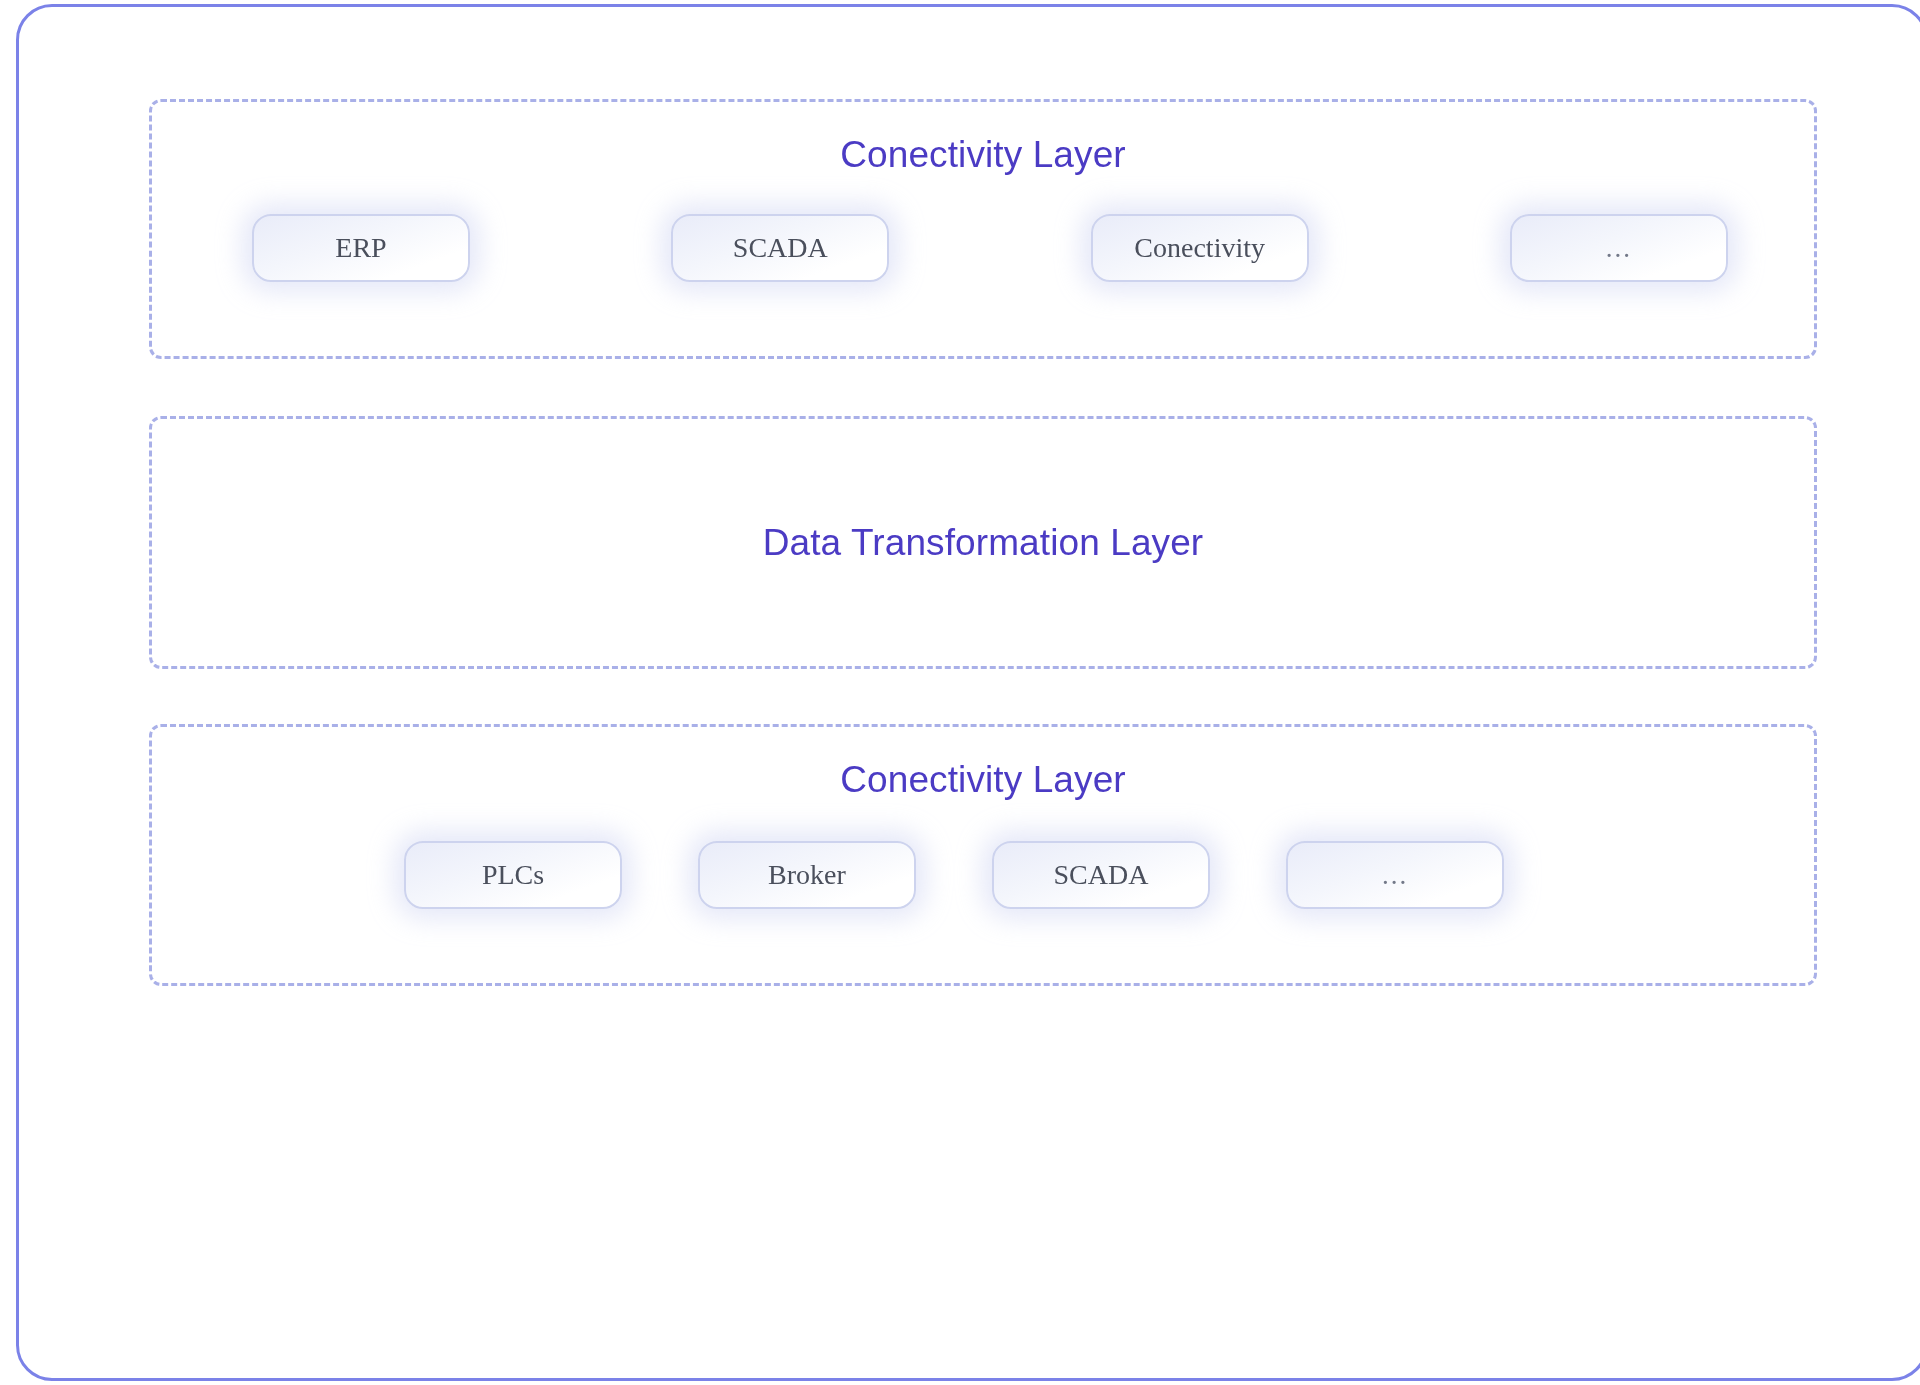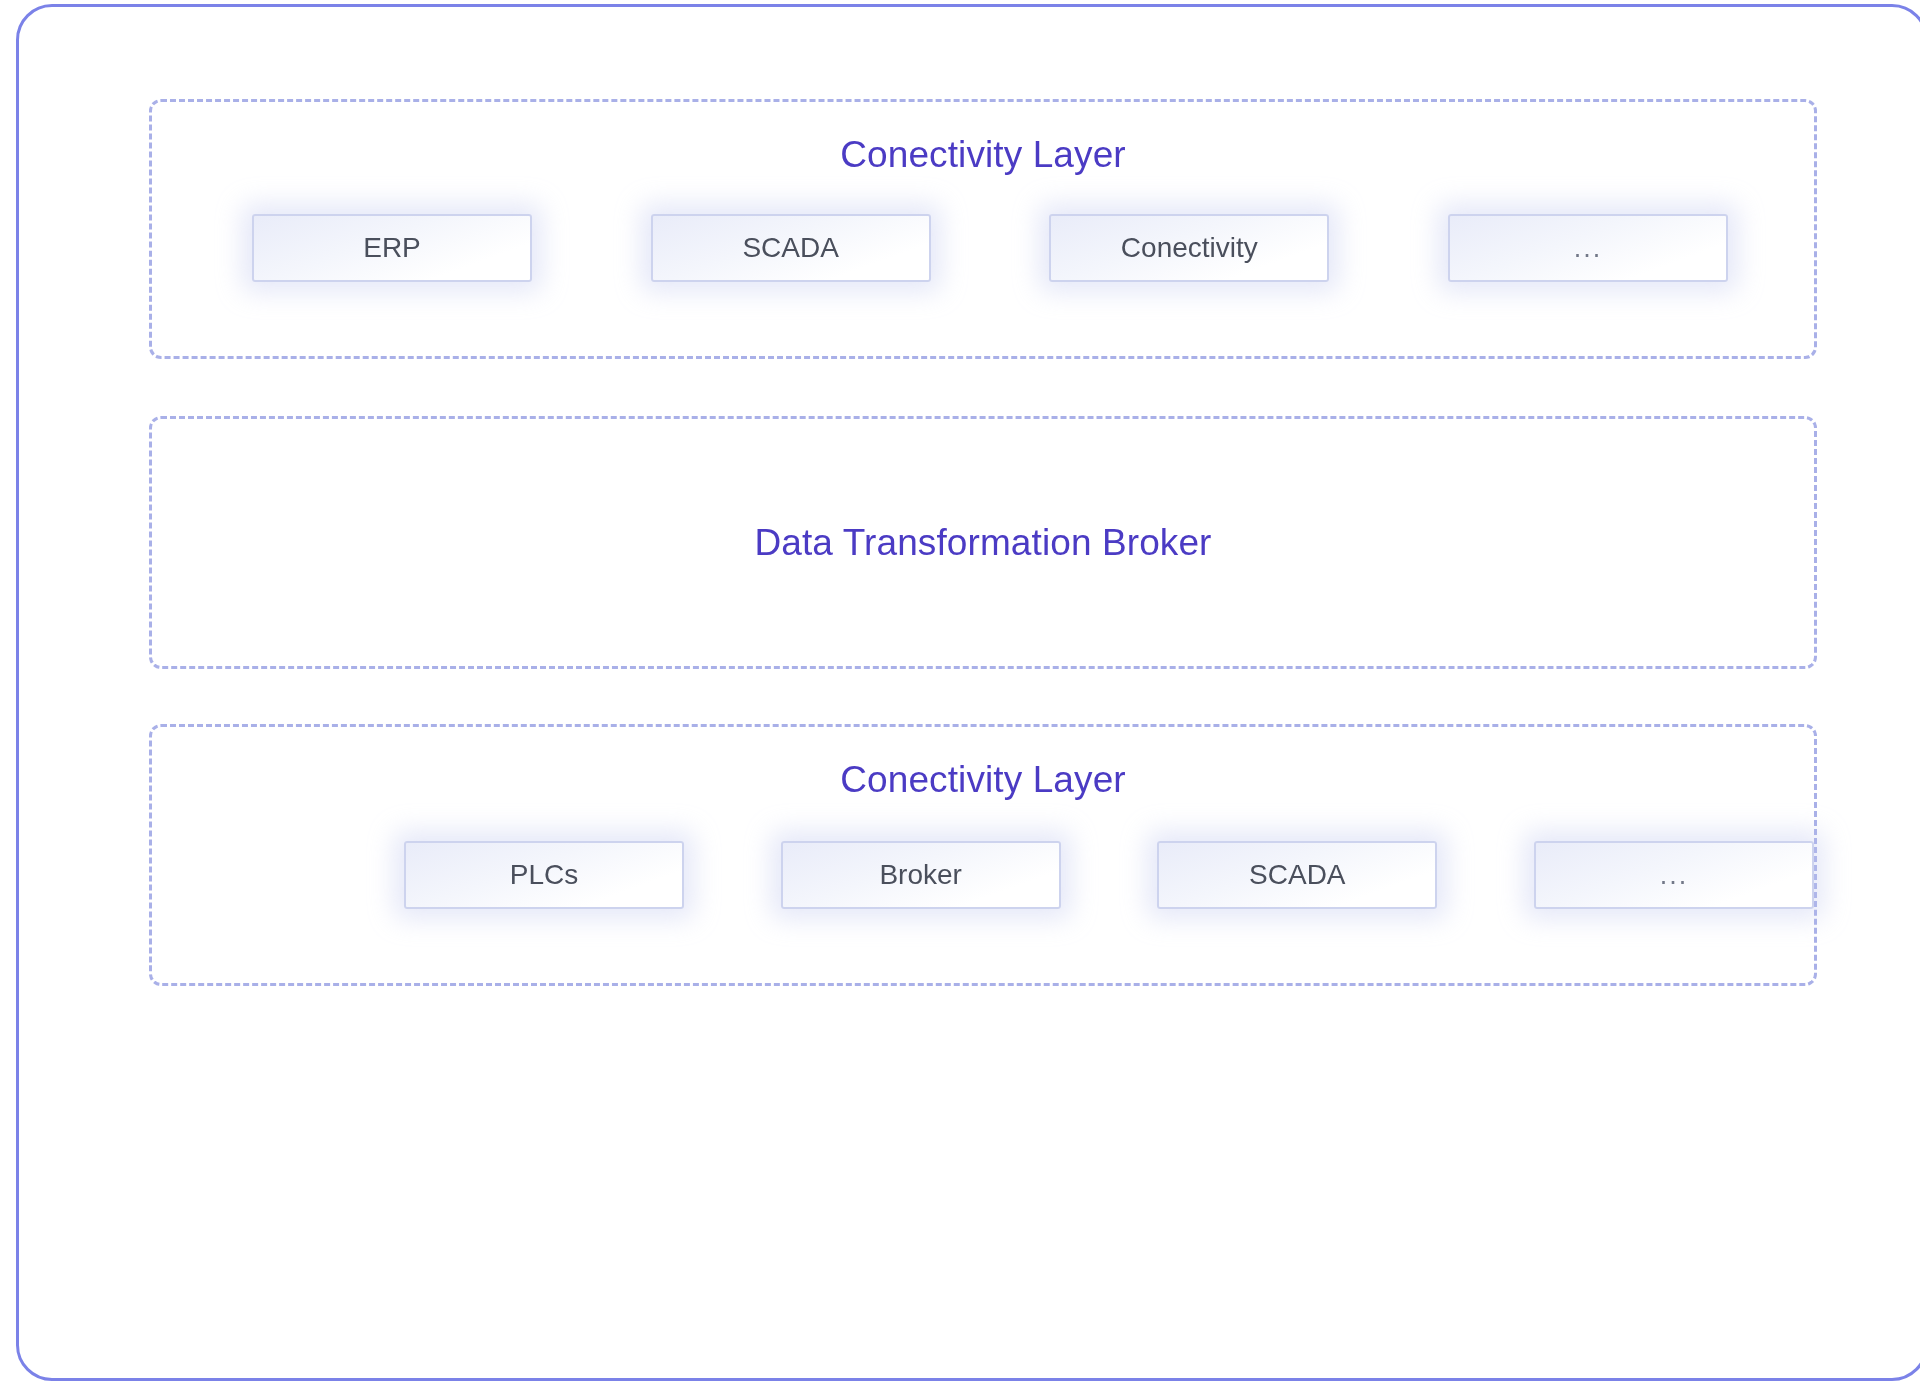--- a/index.html
+++ b/index.html
@@ -97,39 +97,39 @@
     width: 100%;
     box-sizing: border-box;
   }
   .node-row-top {
     padding: 0 86px 0 100px;
     justify-content: space-between;
     margin-top: 38px;
   }
   .node-row-bottom {
     padding-left: 252px;
-    gap: 40px;
+    gap: 76px;
     margin-top: 40px;
-    justify-content: space-between;
   }
   .node {
     box-sizing: border-box;
-    width: 280px;
+    width: 218px;
     height: 68px;
     border: 2px solid #cdd3ee;
-    border-radius: 3px;
+    border-radius: 19px;
     background: linear-gradient(160deg, #e9ecf9 0%, #f4f6fc 42%, #ffffff 78%);
     box-shadow: 0 0 26px 10px rgba(190,198,238,0.40);
     display: flex;
     align-items: center;
     justify-content: center;
     color: #4a4f5c;
     font-size: 28px;
     font-weight: 400;
     white-space: nowrap;
+    font-family: Liberation Serif, serif;
   }
   .node.ellipsis {
     color: #727888;
     letter-spacing: 2px;
     font-size: 27px;
   }
 </style>
 </head>
 <body>
 
@@ -141,21 +141,21 @@
         <div class="layer-title">Conectivity Layer</div>
         <div class="node-row node-row-top">
           <div class="node">ERP</div>
           <div class="node">SCADA</div>
           <div class="node">Conectivity</div>
           <div class="node ellipsis">...</div>
         </div>
       </div>
 
       <div class="layer layer-transform">
-        <div class="layer-title">Data Transformation Broker</div>
+        <div class="layer-title">Data Transformation Layer</div>
       </div>
 
 
       <div class="layer layer-connectivity-bottom">
         <div class="layer-title">Conectivity Layer</div>
         <div class="node-row node-row-bottom">
           <div class="node">PLCs</div>
           <div class="node">Broker</div>
           <div class="node">SCADA</div>
           <div class="node ellipsis">...</div>

